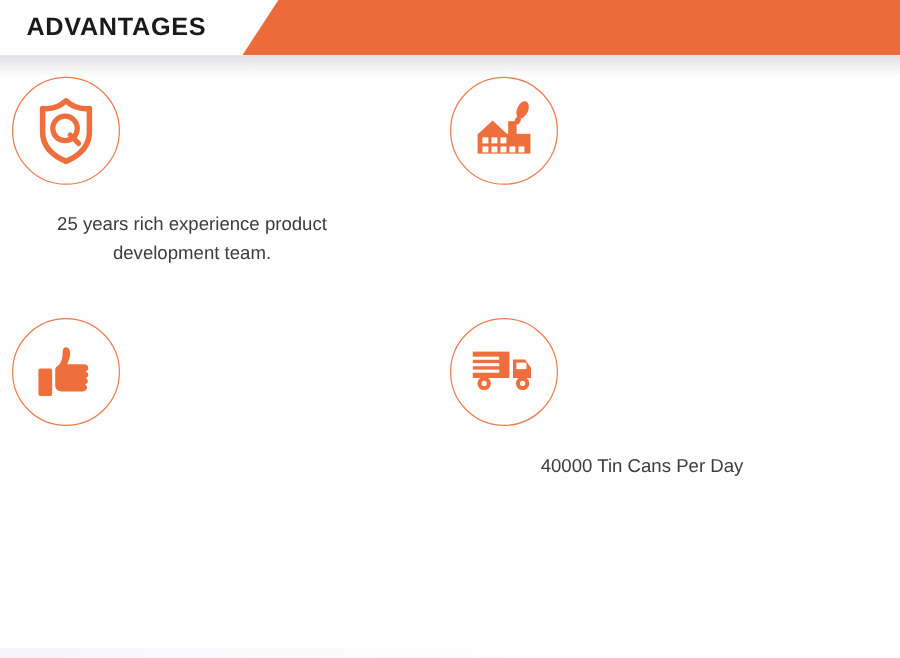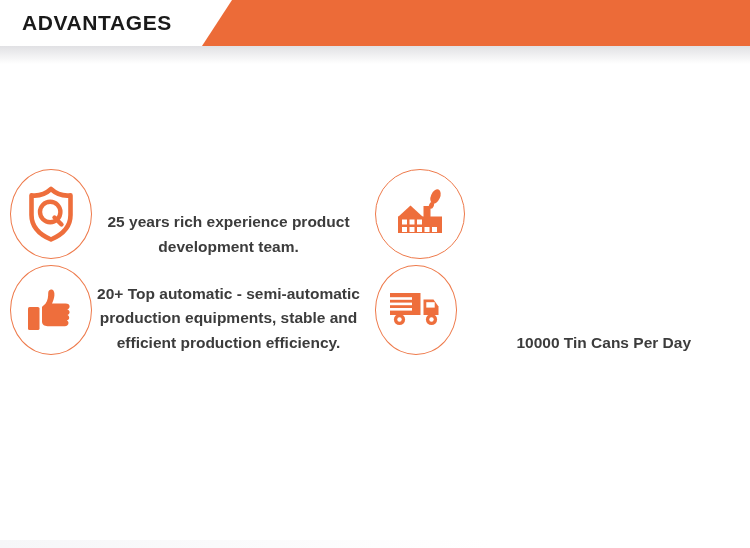--- a/index.html
+++ b/index.html
@@ -70,24 +70,23 @@
     position: absolute;
     left: 0;
     top: 64px;
     width: 750px;
     display: grid;
     grid-template-columns: 365px 385px;
     grid-template-rows: 195px auto;
   }
   .card {
     display: flex;
-    flex-direction: row;
-    align-items: flex-end;
+    flex-direction: column;
+    align-items: flex-start;
     box-sizing: border-box;
-    font-weight: bold;
   }
   .card.col-left  { padding-left: 10px; }
   .card.col-right { padding-left: 10px; }
 
   .icon-circle {
     width: 90px;
     height: 90px;
     border: 1px solid #ee7a4b;
     border-radius: 50%;
     display: flex;
@@ -167,39 +166,38 @@
 
         <path d="M17 22.5 C17 21 19 20.5 20.6 18.5 C23 15.4 23.2 11 23.2 8 C23.2 5.3 25.2 4 27 4.6
                  C29 5.3 29.6 7.6 29.4 10.5 C29.2 13.6 27.8 16.8 27 18.6 L40.6 18.6
                  C43.2 18.6 44.6 19.8 44.6 21.6 C44.6 23.2 43.4 24.2 42.2 24.5
                  C43.6 24.8 44.6 25.8 44.6 27.3 C44.6 28.8 43.5 29.8 42.2 30.1
                  C43.4 30.4 44.2 31.4 44.2 32.8 C44.2 34.2 43.2 35.2 41.9 35.5
                  C42.9 35.9 43.5 36.8 43.5 38 C43.5 39.9 42 41.2 39.8 41.2
                  L22.5 41.2 C19.3 41.2 17 39.3 17 36.5 Z" fill="#ee6e3c"></path>
       </svg>
     </div>
-    <div class="card-text">20+ Top automatic - semi-automatic production equipments, stable and efficient production efficiency.</div>
   </div>
 
   <div class="card col-right row2">
     <div class="icon-circle">
       <svg width="56" height="42" viewBox="0 0 56 42" aria-hidden="true">
 
         <rect x="2" y="4" width="30.5" height="22" fill="#ee6e3c"></rect>
         <rect x="0" y="8.2" width="24" height="2.6" fill="#ffffff"></rect>
         <rect x="0" y="13.6" width="24" height="2.6" fill="#ffffff"></rect>
         <rect x="0" y="19" width="24" height="2.6" fill="#ffffff"></rect>
 
         <path d="M35.5 10.5 L45.5 10.5 L50.5 17.5 L50.5 26 L35.5 26 Z" fill="#ee6e3c"></path>
         <rect x="38.3" y="13.2" width="8.4" height="5.4" fill="#ffffff"></rect>
 
         <circle cx="11.5" cy="30.5" r="5.6" fill="#ee6e3c"></circle>
         <circle cx="11.5" cy="30.5" r="2.2" fill="#ffffff"></circle>
         <circle cx="43.5" cy="30.5" r="5.6" fill="#ee6e3c"></circle>
         <circle cx="43.5" cy="30.5" r="2.2" fill="#ffffff"></circle>
       </svg>
     </div>
-    <div class="card-text">10000 Tin Cans Per Day</div>
+    <div class="card-text">40000 Tin Cans Per Day</div>
   </div>
 
 </div>
 
 <div class="bottom-band"></div>
 
 </body></html>

